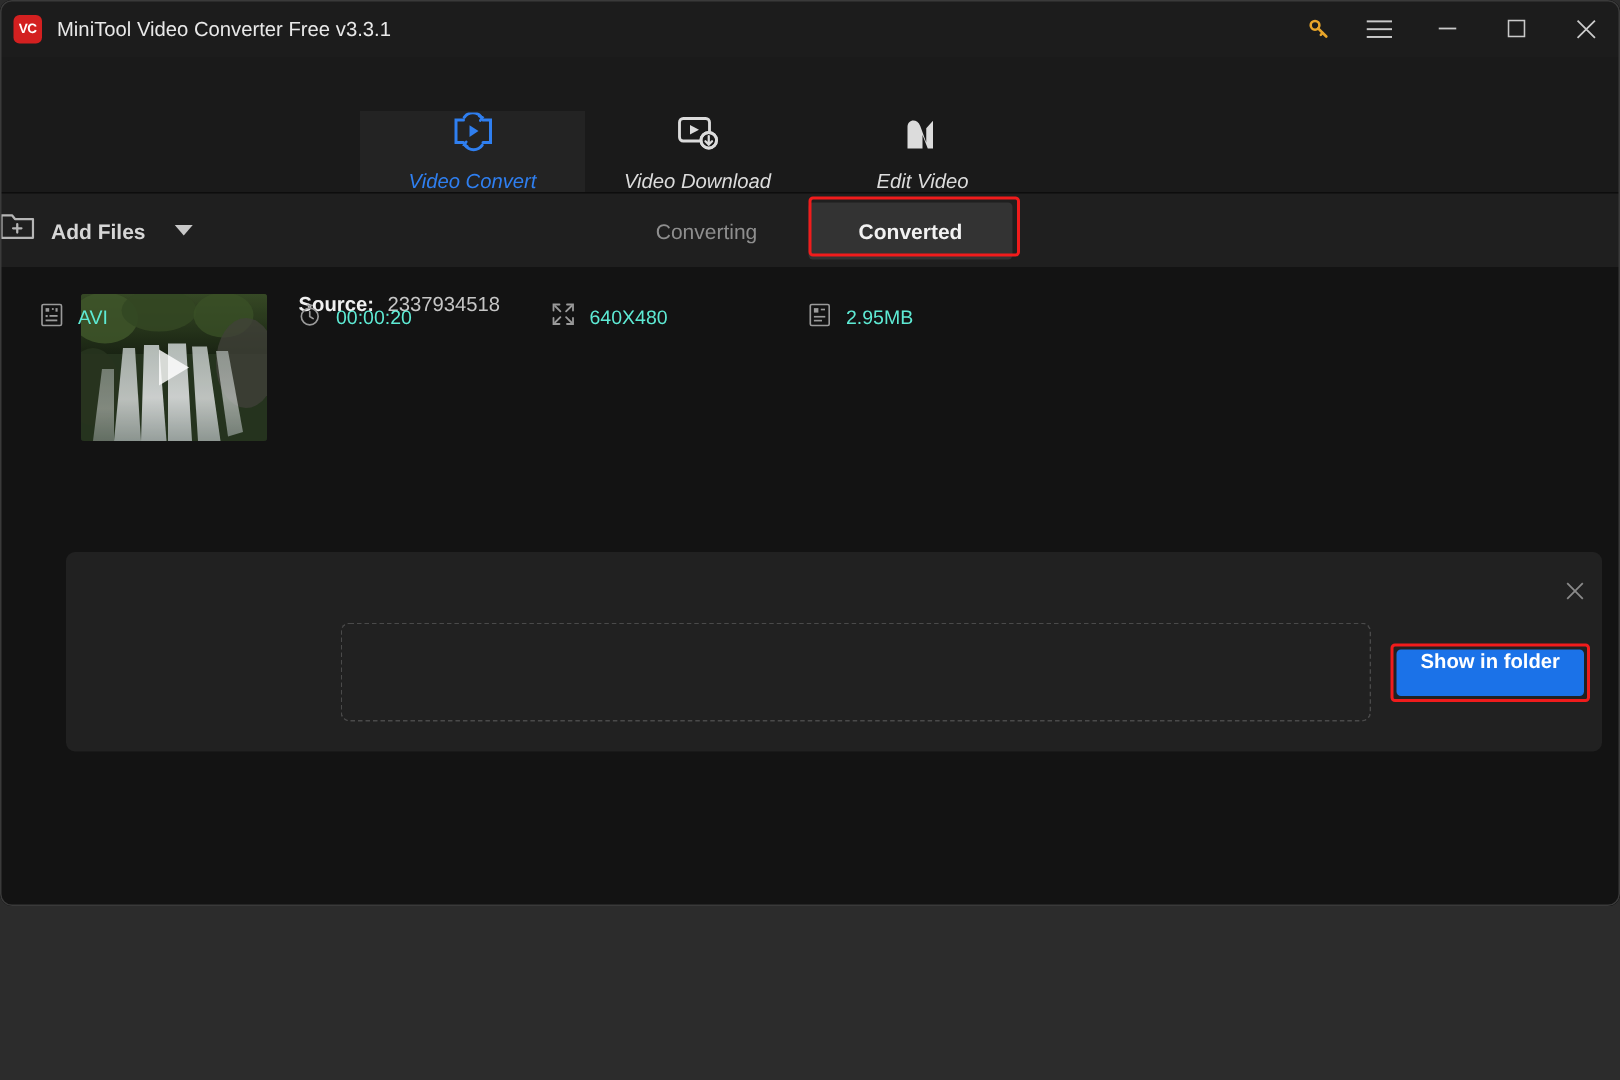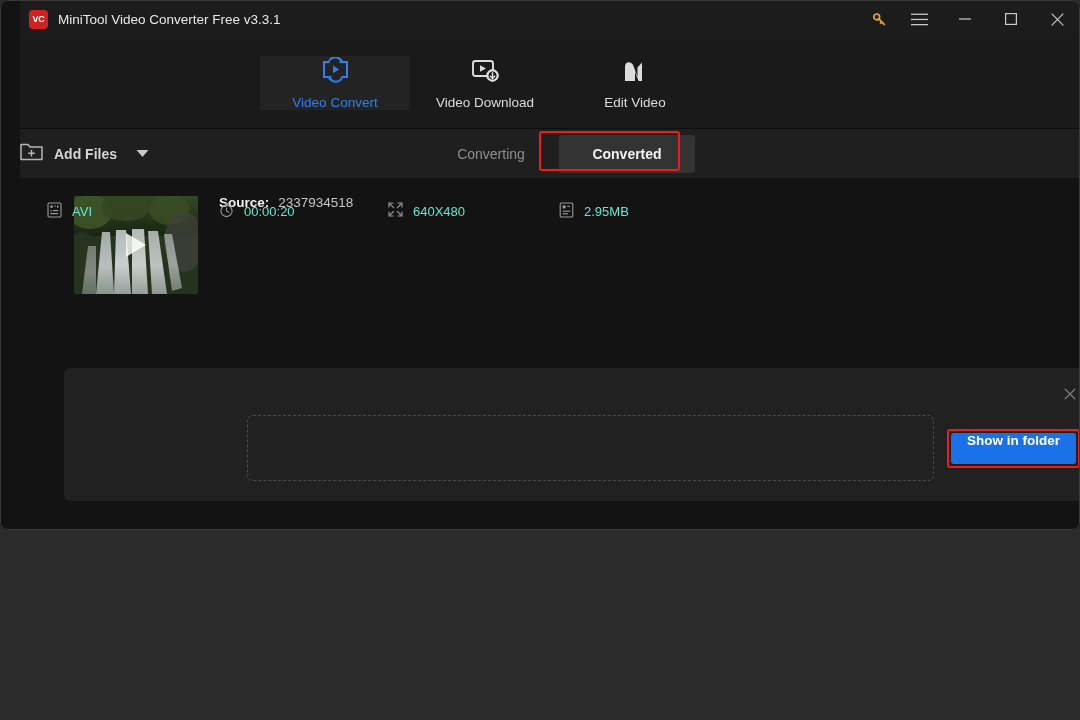--- a/index.html
+++ b/index.html
@@ -5,25 +5,25 @@
 <style>
   * { margin:0; padding:0; box-sizing:border-box; }
   html, body {
     width:1080px; height:720px;
     background:#2c2c2c;
     font-family:"Liberation Sans", sans-serif;
     overflow:hidden;
   }
   .window {
     position:absolute; left:0; top:0;
-    width:1080px; height:530px;
+    width:1080px; height:604px;
     background:#131313;
     border-radius:8px;
     overflow:hidden;
-    display:flex; flex-direction:column;padding-left:20px;
+    display:flex; flex-direction:column;
   }
   .window::after{
     content:""; position:absolute; inset:0;
     border:1px solid #3a3a3a; border-radius:8px;
     pointer-events:none;
   }
 
   
   .titlebar{
     position:relative; height:38px; flex:0 0 38px;
@@ -47,22 +47,23 @@
     width:46px; height:38px;
     display:flex; align-items:center; justify-content:center;
     color:#c9c9c9;
   }
   .tb-btn.key{ width:34px; color:#e8a52a; }
 
   
   .navbar{
     position:relative; height:90px; flex:0 0 90px;
     background:#1a1a1a;
-    display:flex; align-items:center;
+    display:flex; align-items:flex-end;
     padding-left:240px;
+    font-style:italic;
   }
   .navtab{
     width:150px;
     display:flex; flex-direction:column;
     align-items:center; justify-content:center;
     gap:9px;
     color:#dcdcdc; font-size:13.5px;
     cursor:pointer;
   }
   .navtab .nv-ico{

